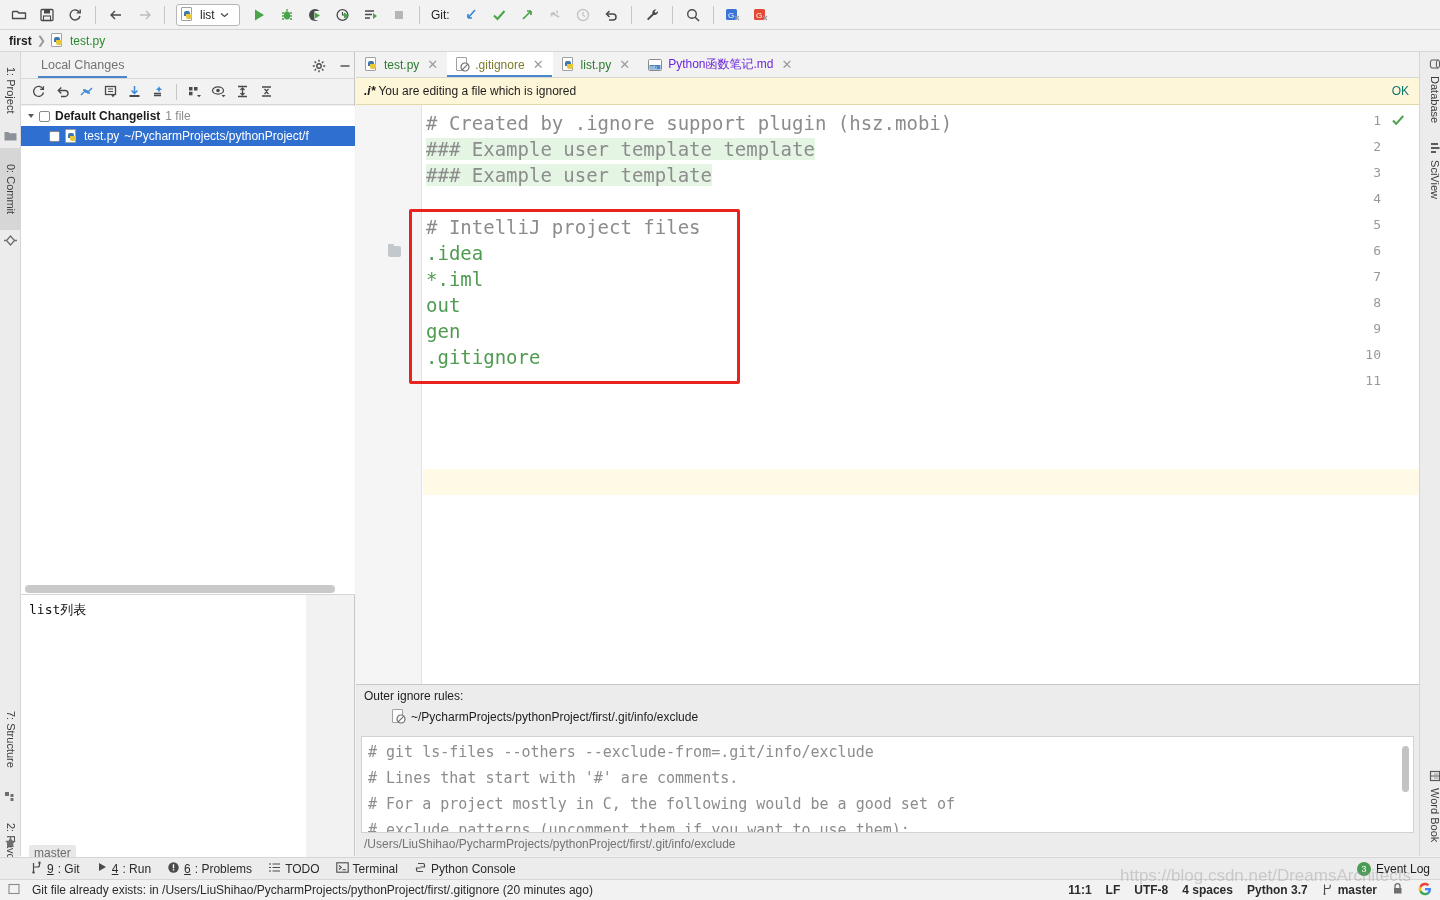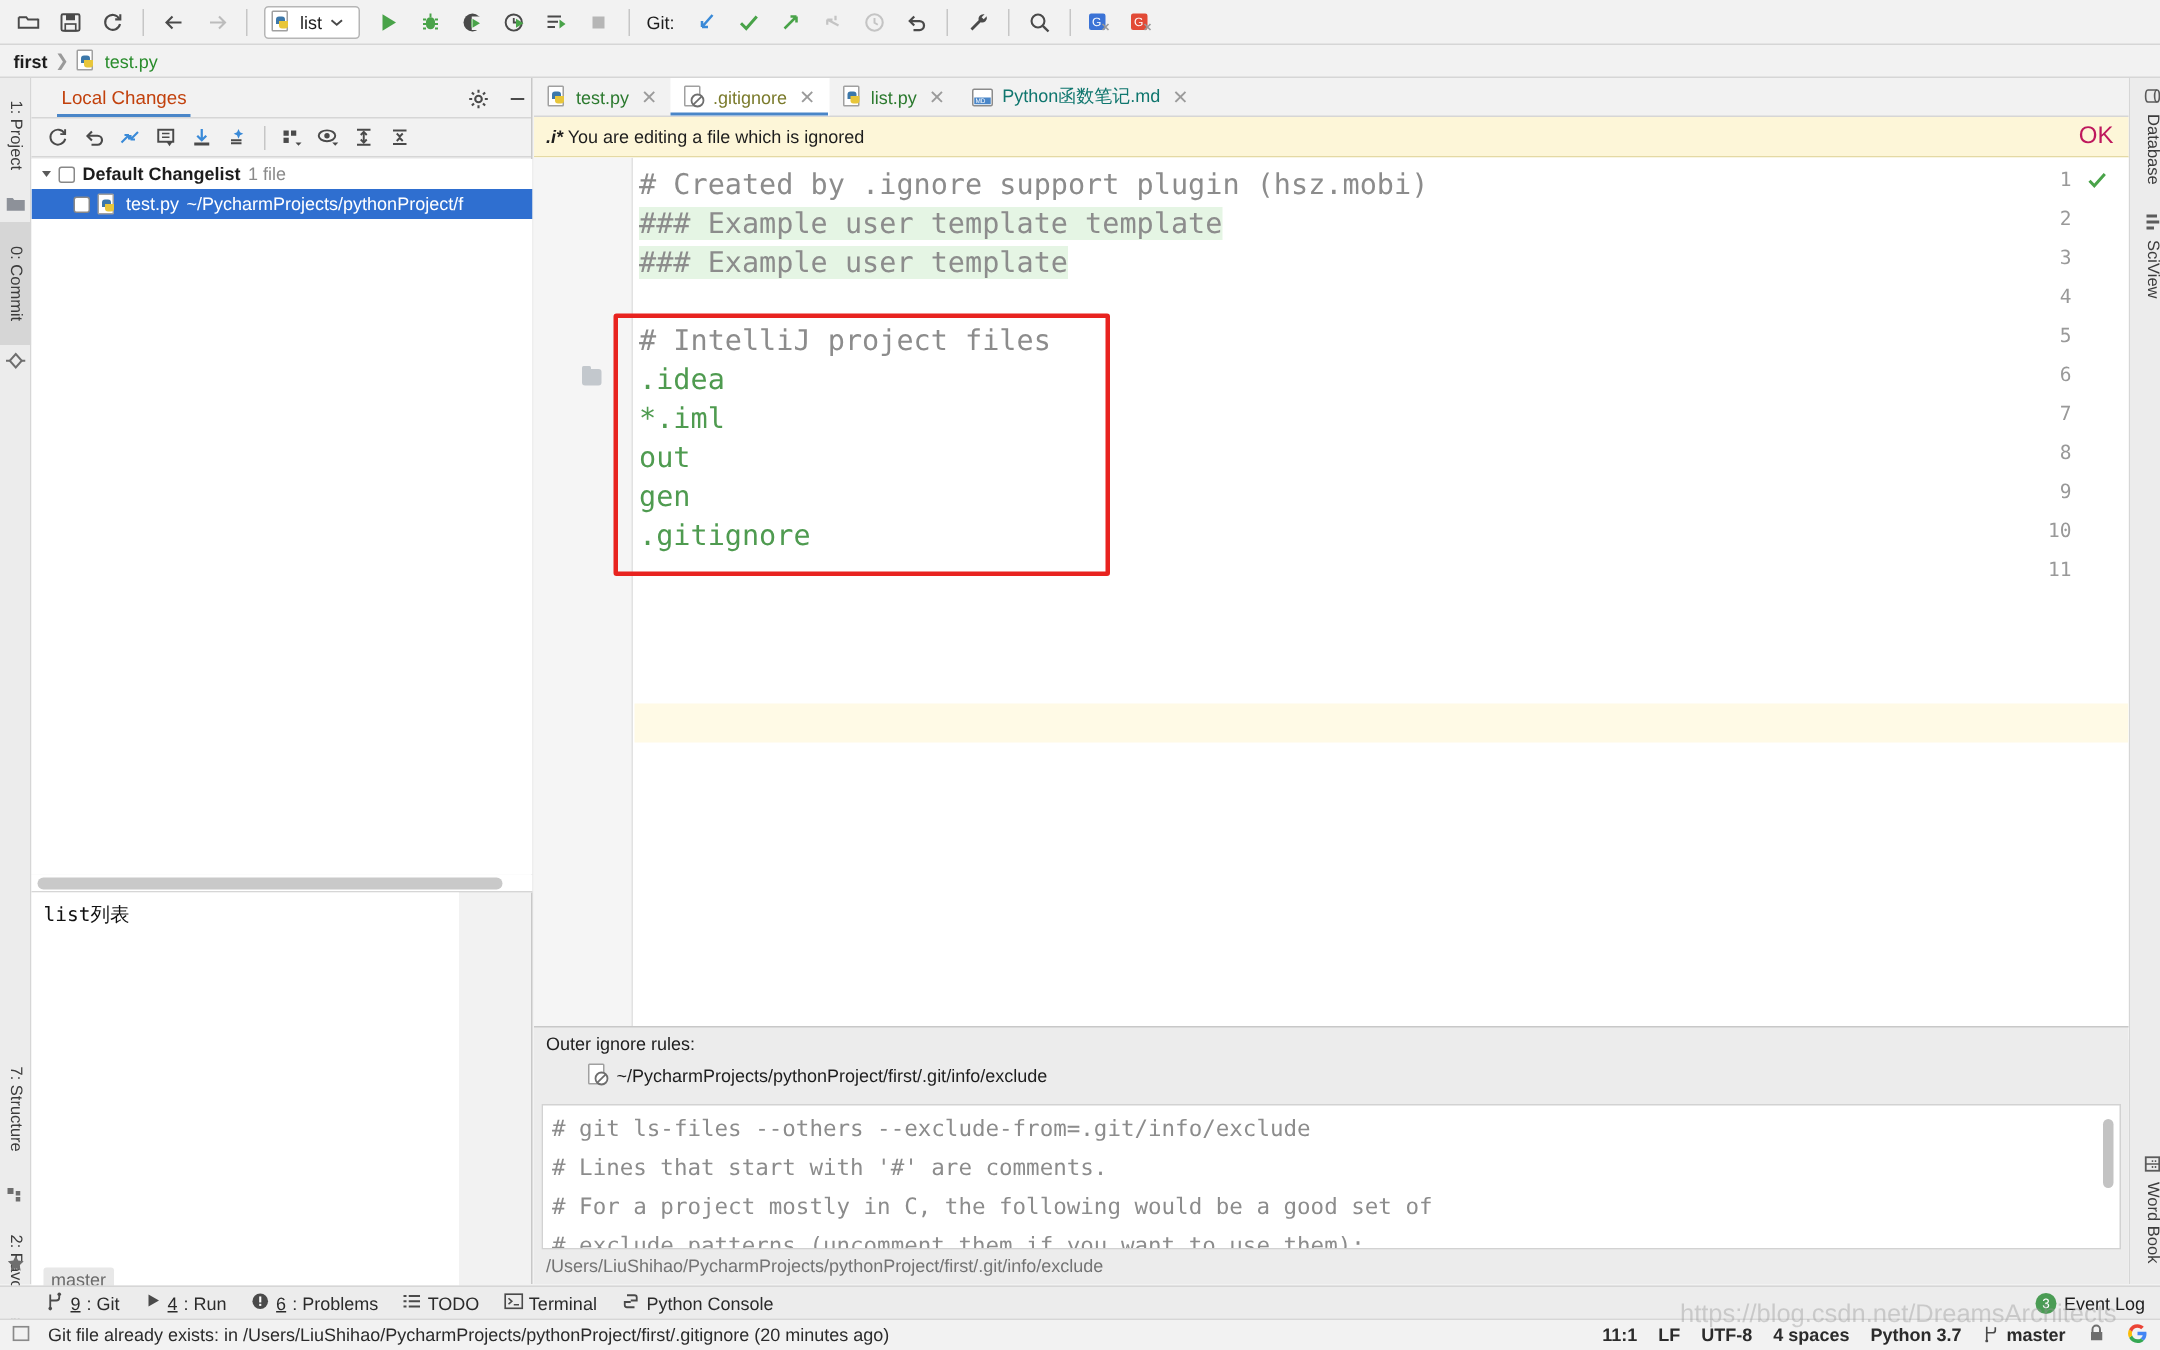--- a/index.html
+++ b/index.html
@@ -76,21 +76,21 @@
     position:absolute; left:0; width:21px;
     writing-mode:vertical-rl; text-orientation:mixed;
     font-size:11px; color:#3c3c3c; cursor:pointer; white-space:nowrap;
   }
 
   
   .lcpanel { position:absolute; left:21px; top:52px; width:334px; height:804px;
     background:#f2f2f2; border-right:1px solid #c8c8c8; }
   .lchead { height:27px; display:flex; align-items:center; position:relative;
     border-bottom:1px solid #d6d6d6; background:#f2f2f2;}
-  .lctab { margin-left:17px; font-size:12.5px; color:#c2410c;
+  .lctab { margin-left:17px; font-size:12.5px; color:#737373;
     height:26px; line-height:26px; border-bottom:2px solid #4a86c8; padding:0 3px; cursor:pointer;}
   .lchead .hbtn { position:absolute; width:20px; height:20px; top:4px;
     display:flex; align-items:center; justify-content:center; cursor:pointer; border-radius:3px;}
 
   .lctools { height:26px; border-bottom:1px solid #d6d6d6; background:#f2f2f2;
     display:flex; align-items:center; padding-left:6px; gap:1px; }
   .ltb { width:23px; height:22px; display:flex; align-items:center; justify-content:center;
     cursor:pointer; border-radius:3px;}
   .ltsep { width:1px; height:16px; background:#c6c6c6; margin:0 5px; }
 
@@ -134,27 +134,27 @@
   .etabs { height:26px; background:#f2f2f2; border-bottom:1px solid #d6d6d6;
     display:flex; align-items:stretch; }
   .etab { display:flex; align-items:center; gap:5px; padding:0 8px 0 9px;
     font-size:12px; cursor:pointer; border-right:1px solid transparent; position:relative;}
   .etab.active { background:#fff; }
   .etab.active::after { content:""; position:absolute; left:0; right:0; bottom:0; height:2px;
     background:#4a86c8;}
   .etab .x { color:#9b9b9b; font-size:13px; margin-left:3px; line-height:1;}
   .etab .nm.green { color:#2c7a2f; }
   .etab .nm.olive { color:#7b7b2c; }
-  .etab .nm.dark { color:#0f766e; }
+  .etab .nm.dark { color:#6d28d9; }
 
   .notifbar { height:27px; background:#fdf6d8; border-bottom:1px solid #e4d9a4;
     display:flex; align-items:center; padding:0 10px 0 8px; }
   .notifbar .msg { font-size:12px; color:#1d1d1d; }
   .notifbar .ital { font-style:italic; font-weight:bold; }
-  .notifbar .ok { margin-left:auto; color:#be185d; font-size:16px; cursor:pointer; }
+  .notifbar .ok { margin-left:auto; color:#0f766e; font-size:12px; cursor:pointer; }
 
   .codearea { position:relative; height:588px; background:#fff; overflow:hidden; }
   .gutter { position:absolute; left:0; top:0; width:66px; height:100%;
     background:#f5f5f5; border-right:1px solid #e2e2e2; }
   .ln { position:absolute; right:38px; font-family:"DejaVu Sans Mono", monospace;
     font-size:13px; color:#999; text-align:right; width:30px; }
   .foldico { position:absolute; left:32px; width:13px; height:11px; background:#c3c8cd;
     border-radius:1px 2px 2px 2px; }
   .foldico::before { content:""; position:absolute; left:0; top:-2px; width:6px; height:3px;
     background:#c3c8cd; border-radius:1px 1px 0 0;}

